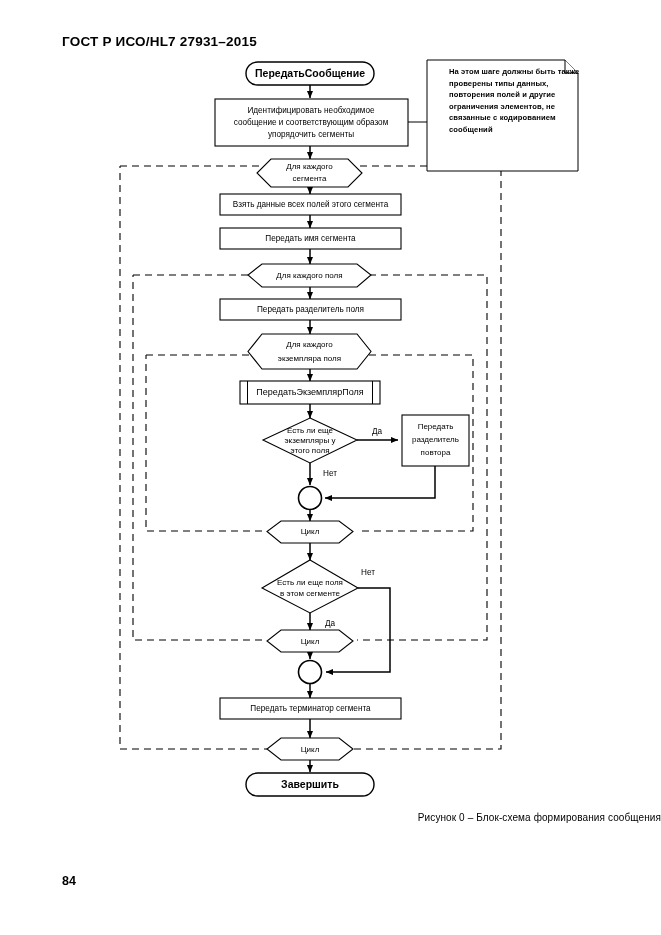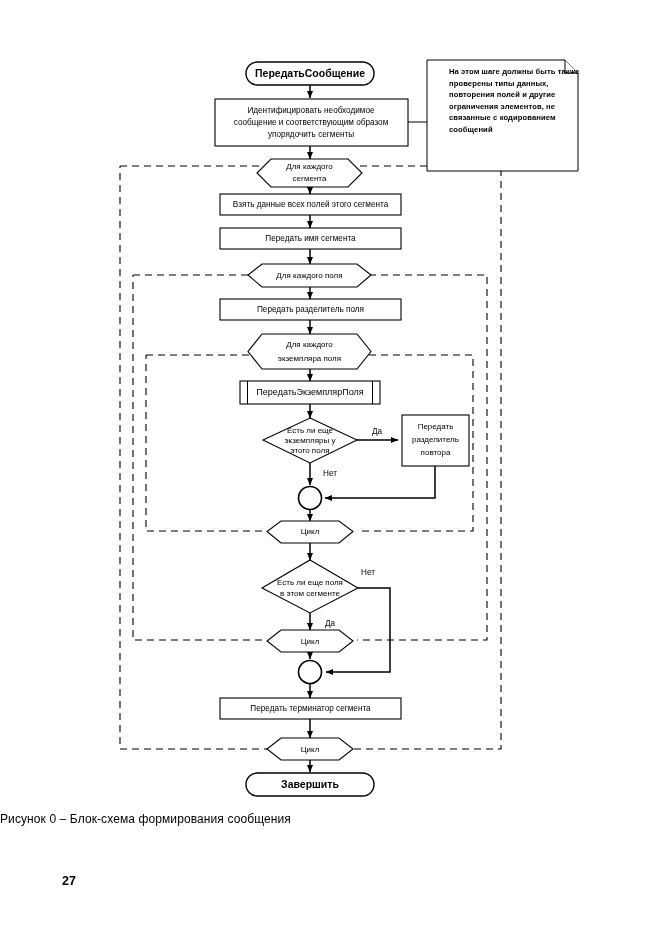--- a/index.html
+++ b/index.html
@@ -34,22 +34,22 @@
     left: 62px;
     top: 874px;
     font-size: 12.5px;
     font-weight: bold;
   }
   .figure-caption {
     position: absolute;
     left: 0;
     right: 0;
     top: 812px;
-    text-align: left;
-    font-size: 12px;
+    text-align: right;
+    font-size: 10px;
     letter-spacing: 0.1px;
   }
   svg.flow {
     position: absolute;
     left: 0;
     top: 0;
     width: 661px;
     height: 935px;
   }
   svg.flow text {
@@ -135,20 +135,21 @@
     font-weight: bold;
     letter-spacing: 0.1px;
     margin-left: 20px;
   }
 </style>
 </head>
 <body>
 
 <div class="page">
 
+  <div class="std-header">ГОСТ Р ИСО/HL7 27931–2015</div>
 
   <svg class="flow" viewBox="0 0 661 935">
     <defs>
       <marker id="arw" markerWidth="9" markerHeight="9" refX="7.4" refY="3.2" orient="auto" markerUnits="userSpaceOnUse">
         <path d="M0,0 L7.6,3.2 L0,6.4 z" fill="#000000"></path>
       </marker>
     </defs>
 
     <path class="loop-frame" d="M 120,166 L 271,166 M 348,166 L 501,166 L 501,749 L 348,749 M 271,749 L 120,749 L 120,166"></path>
     <path class="loop-frame" d="M 133,275 L 262,275 M 357,275 L 487,275 L 487,640 L 357,640 M 262,640 L 133,640 L 133,275"></path>
@@ -283,15 +284,15 @@
     <g>
       <path class="n-note" d="M 427,60 L 565,60 L 578,73 L 578,171 L 427,171 Z"></path>
       <path class="n-note-fold" d="M 565,60 L 565,73 L 578,73"></path>
     </g>
   </svg>
 
   <div class="note-text">На этом шаге должны быть также проверены типы данных, повторения полей и другие ограничения элементов, не связанные с кодированием сообщений</div>
 
   <div class="figure-caption">Рисунок 0 – Блок-схема формирования сообщения</div>
 
-  <div class="page-number">27</div>
+  <div class="page-number">84</div>
 
 </div>
 
 </body></html>

